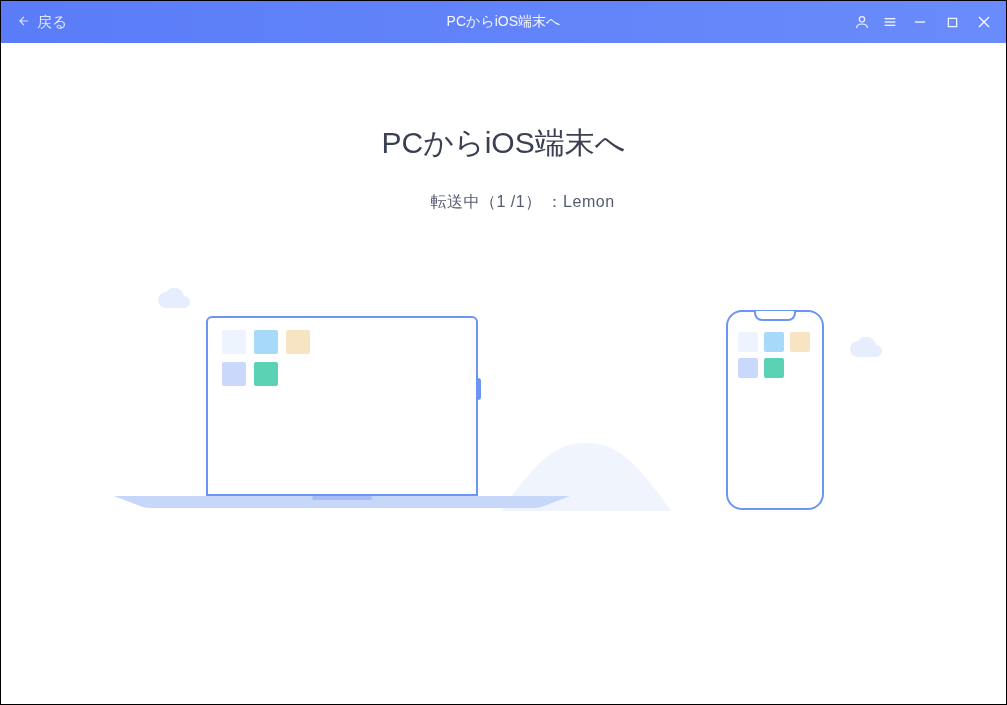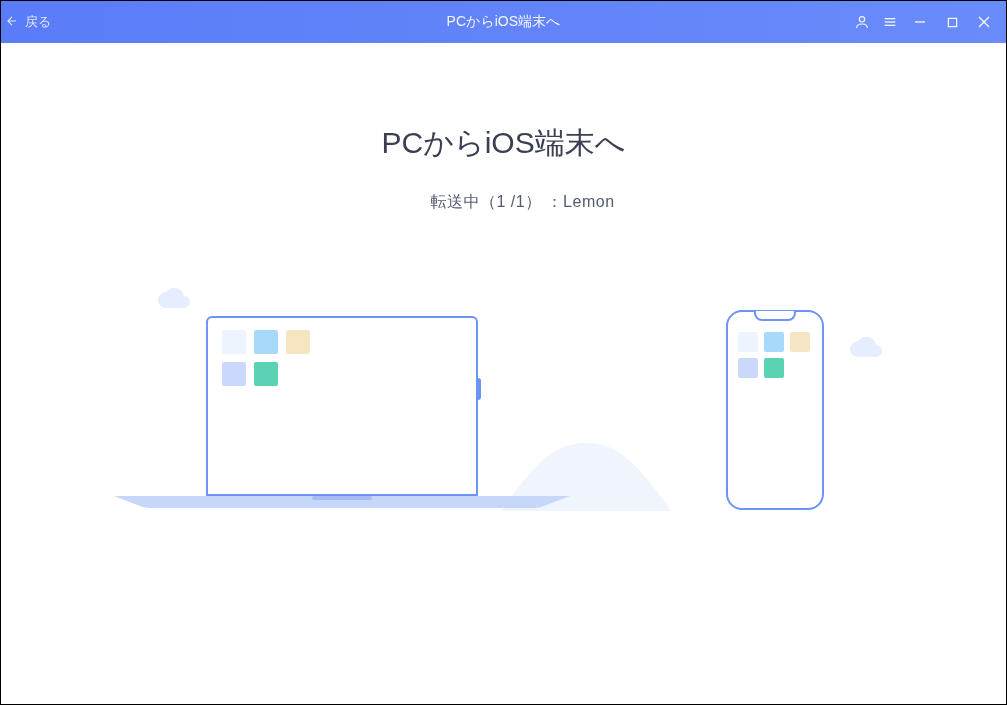--- a/index.html
+++ b/index.html
@@ -15,23 +15,23 @@
       height: 42px;
       background: linear-gradient(to right, #5a7cf8, #6a8bfa);
       display: flex;
       align-items: center;
       position: relative;
       color: #fff;
     }
     .back-btn {
       display: flex;
       align-items: center;
-      padding-left: 4px;
+      padding-left: 16px;
       color: rgba(255,255,255,0.8);
-      font-size: 13px;
+      font-size: 15px;
       gap: 6px;
       cursor: pointer;
     }
     .back-arrow { font-size: 16px; line-height: 1; }
     .title-center {
       position: absolute;
       left: 50%;
       transform: translateX(-50%);
       font-size: 14px;
       color: rgba(255,255,255,0.92);

